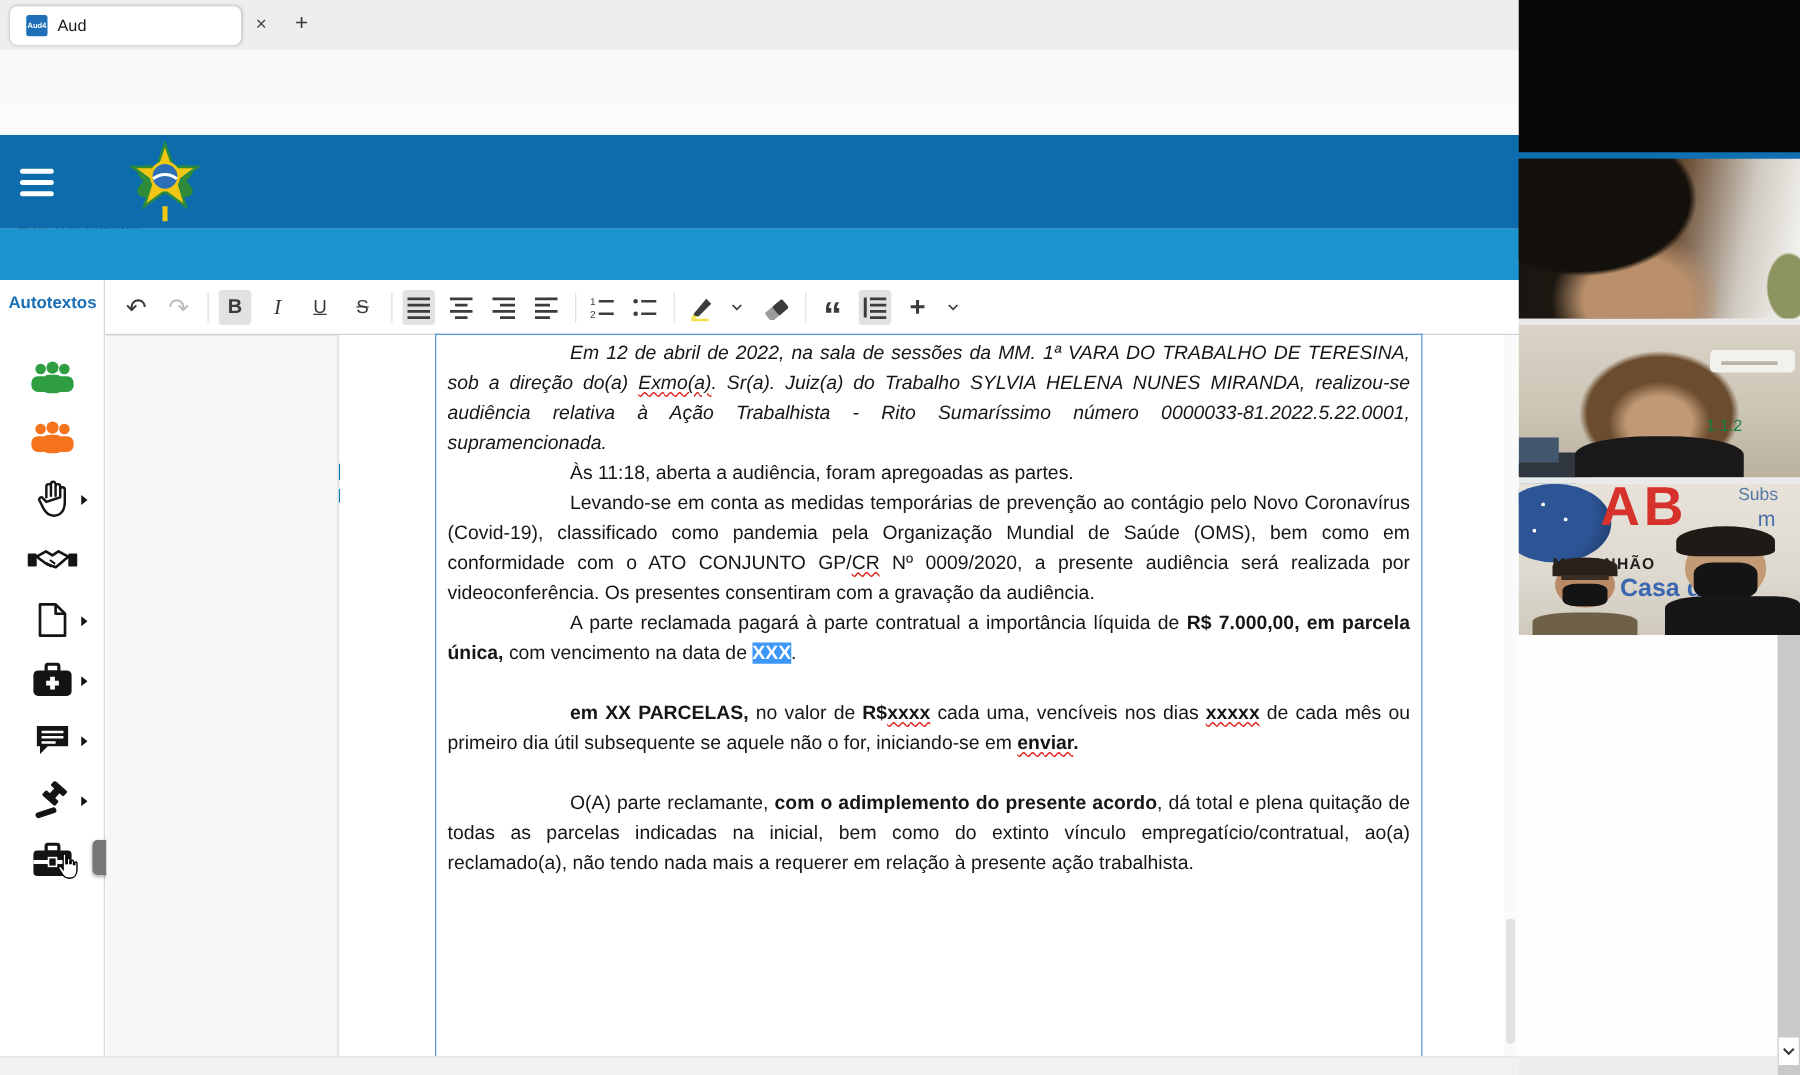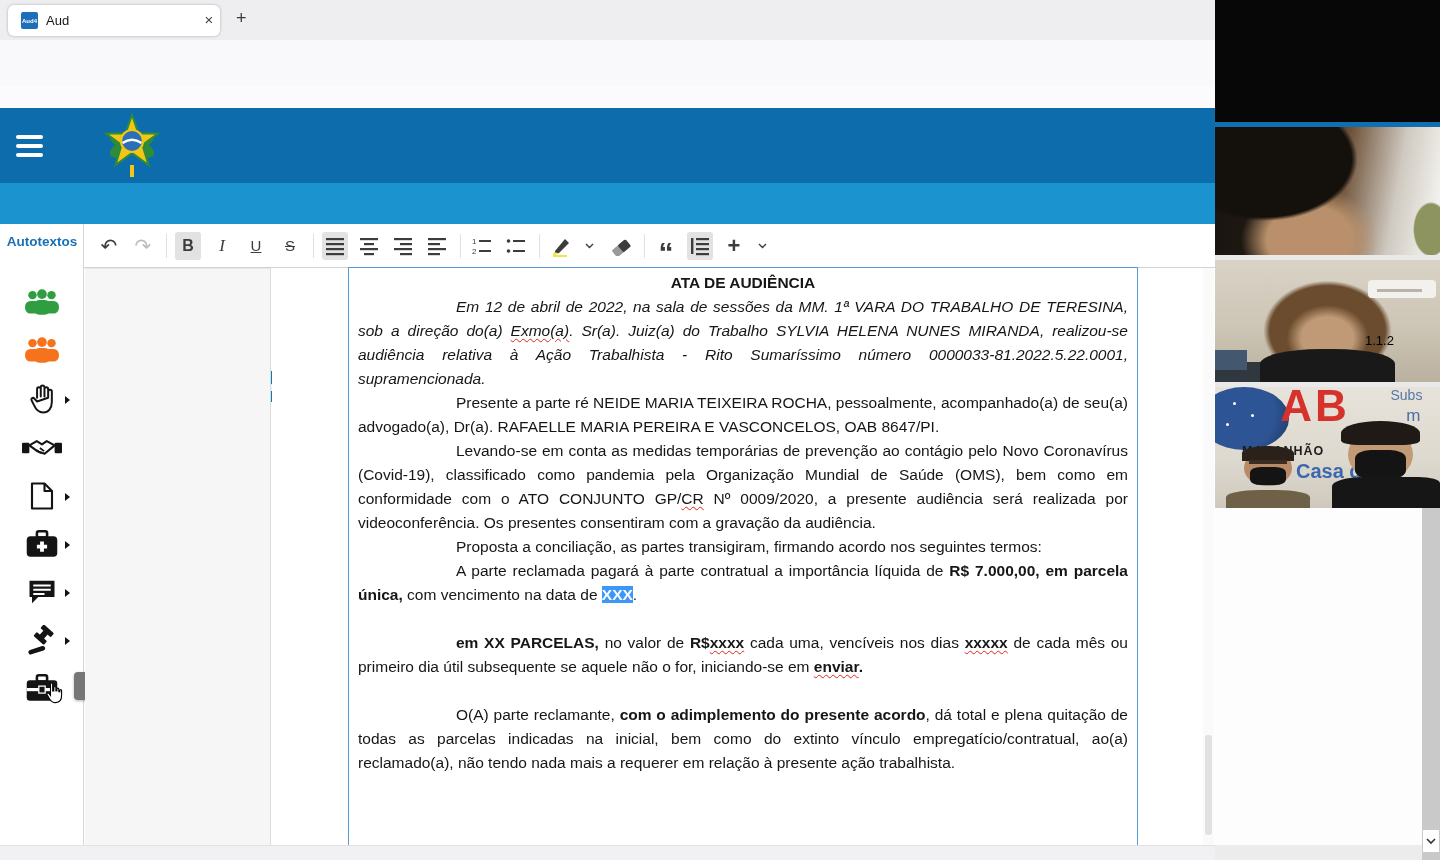--- a/index.html
+++ b/index.html
@@ -2,21 +2,21 @@
 <html><head>
 <meta charset="utf-8">
 <style>
   html,body{margin:0;padding:0;background:#ddd;}
   #screen{position:relative;width:1440px;height:860px;overflow:hidden;background:#fff;
           font-family:"Liberation Sans","DejaVu Sans",sans-serif;}
   .abs{position:absolute;}
 
   
   .tabstrip{left:0;top:0;width:1440px;height:40px;background:#eeeef1;}
-  .tab{left:8px;top:5px;width:212px;height:31px;background:#fff;border-radius:6px;
+  .tab{left:8px;top:5px;width:185px;height:31px;background:#fff;border-radius:6px;
        box-shadow:0 0 3px rgba(0,0,0,.28);}
   .favicon{left:13px;top:7px;width:17px;height:17px;background:#1e6fb8;border-radius:2px;color:#fff;
            font-size:6px;display:flex;align-items:center;justify-content:center;font-weight:bold;}
   .tab-title{left:38px;top:8px;font-size:13px;color:#15141a;}
   .tab-close{left:192px;top:6px;font-size:15px;color:#444;width:18px;text-align:center;}
   .newtab{left:236px;top:8px;font-size:18px;color:#3a3a3a;}
   .navbar{left:0;top:40px;width:1440px;height:46px;background:#f9f9fb;}
   .navbtn{top:53px;font-size:19px;color:#4a4a4a;}
   .urlbar{left:265px;top:47px;width:1175px;height:33px;background:#f0f0f3;border-radius:4px;overflow:hidden;}
   .urlicon{top:55px;color:#5a5a5e;}
@@ -125,21 +125,21 @@
               background:radial-gradient(circle at 40% 40%,#2d5494 0 60%,#1c3560 100%);}
   .oab-dot{width:3px;height:3px;border-radius:50%;background:#fff;}
   .oab-ab{left:29%;top:-6px;font-size:44px;font-weight:bold;color:#d7312c;letter-spacing:3px;}
   .oab-state{left:12%;top:47%;font-size:12.5px;font-weight:bold;color:#1d1d1d;letter-spacing:1px;}
   .oab-casa{left:36%;top:60%;font-size:20px;font-weight:bold;color:#3a67b0;}
   .oab-top1{left:78%;top:0;font-size:14px;color:#5577a8;}
   .oab-top2{left:85%;top:16%;font-size:17px;color:#4a6ea6;}
   .p-head{border-radius:50%;}
   .p-mask{background:#141414;border-radius:30%;}
   .video-panel{left:0;top:508px;width:207px;height:337px;background:#fdfdfd;}
-  .version{left:150px;top:333px;width:50px;font-size:13px;color:#000000;}
+  .version{left:150px;top:333px;width:50px;font-size:13px;color:#15803d;}
   .vscroll{left:207px;top:508px;width:18px;height:352px;background:#c9c9c9;}
   .vscroll-btn{left:208px;top:830px;width:16px;height:22px;background:#fff;display:flex;align-items:center;justify-content:center;}
   .vcol-strip{left:0;top:845px;width:207px;height:15px;background:#ececec;}
 </style>
 </head>
 <body>
 
 <div id="screen">
 
   <div class="abs tabstrip">
@@ -452,25 +452,23 @@
   </div>
   <div class="abs tooltip">Outros [Alt + Ctrl + T]</div>
 
   <div class="abs autotext-panel"></div>
   <div class="abs editor-canvas"></div>
   <div class="abs canvas-scroll"></div>
   <div class="abs canvas-thumb"></div>
 
   <div class="abs doc-page">
     <div class="doc-body">
-      <p class="doc-title">ATA DE AUDIÊNCIA</p>
     <p class="doc-p i"><span>Em 12 de abril de 2022, na sala de sessões da MM. 1ª VARA DO TRABALHO DE TERESINA, sob a direção do(a) </span><span class="sq">Exmo(a)</span><span>. Sr(a). Juiz(a) do Trabalho SYLVIA HELENA NUNES MIRANDA, realizou-se audiência relativa à Ação Trabalhista - Rito Sumaríssimo número 0000033-81.2022.5.22.0001, supramencionada.</span></p>
-        <p class="doc-p"><span>Presente a parte ré NEIDE MARIA TEIXEIRA ROCHA, pessoalmente, acompanhado(a) de seu(a) advogado(a), Dr(a). RAFAELLE MARIA PEREIRA E VASCONCELOS, OAB 8647/PI.</span></p>
+        <p class="doc-p"><span>Às 11:18, aberta a audiência, foram apregoadas as partes.</span></p>
         <p class="doc-p"><span>Levando-se em conta as medidas temporárias de prevenção ao contágio pelo Novo Coronavírus (Covid-19), classificado como pandemia pela Organização Mundial de Saúde (OMS), bem como em conformidade com o ATO CONJUNTO GP/</span><span class="sq">CR</span><span> Nº 0009/2020, a presente audiência será realizada por videoconferência. Os presentes consentiram com a gravação da audiência.</span></p>
-        <p class="doc-p"><span>Proposta a conciliação, as partes transigiram, firmando acordo nos seguintes termos:</span></p>
         <p class="doc-p"><span>A parte reclamada pagará à parte contratual a importância líquida de </span><span class="b">R$ 7.000,00, em parcela única,</span><span> com vencimento na data de </span><span class="b sel">XXX</span><span>.</span></p>
         <p class="doc-p empty">&nbsp;</p>
         <p class="doc-p"><span class="b">em XX PARCELAS,</span><span> no valor de </span><span class="b">R$</span><span class="b sq">xxxx</span><span> cada uma, vencíveis nos dias </span><span class="b sq">xxxxx</span><span> de cada mês ou primeiro dia útil subsequente se aquele não o for, iniciando-se em </span><span class="b sq">enviar</span><span class="b">.</span></p>
         <p class="doc-p empty">&nbsp;</p>
         <p class="doc-p"><span>O(A) parte reclamante, </span><span class="b">com o adimplemento do presente acordo</span><span>, dá total e plena quitação de todas as parcelas indicadas na inicial, bem como do extinto vínculo empregatício/contratual, ao(a) reclamado(a), não tendo nada mais a requerer em relação à presente ação trabalhista.</span></p>
       </div>
   </div>
 
   <div class="abs bottom-strip"></div>
 

